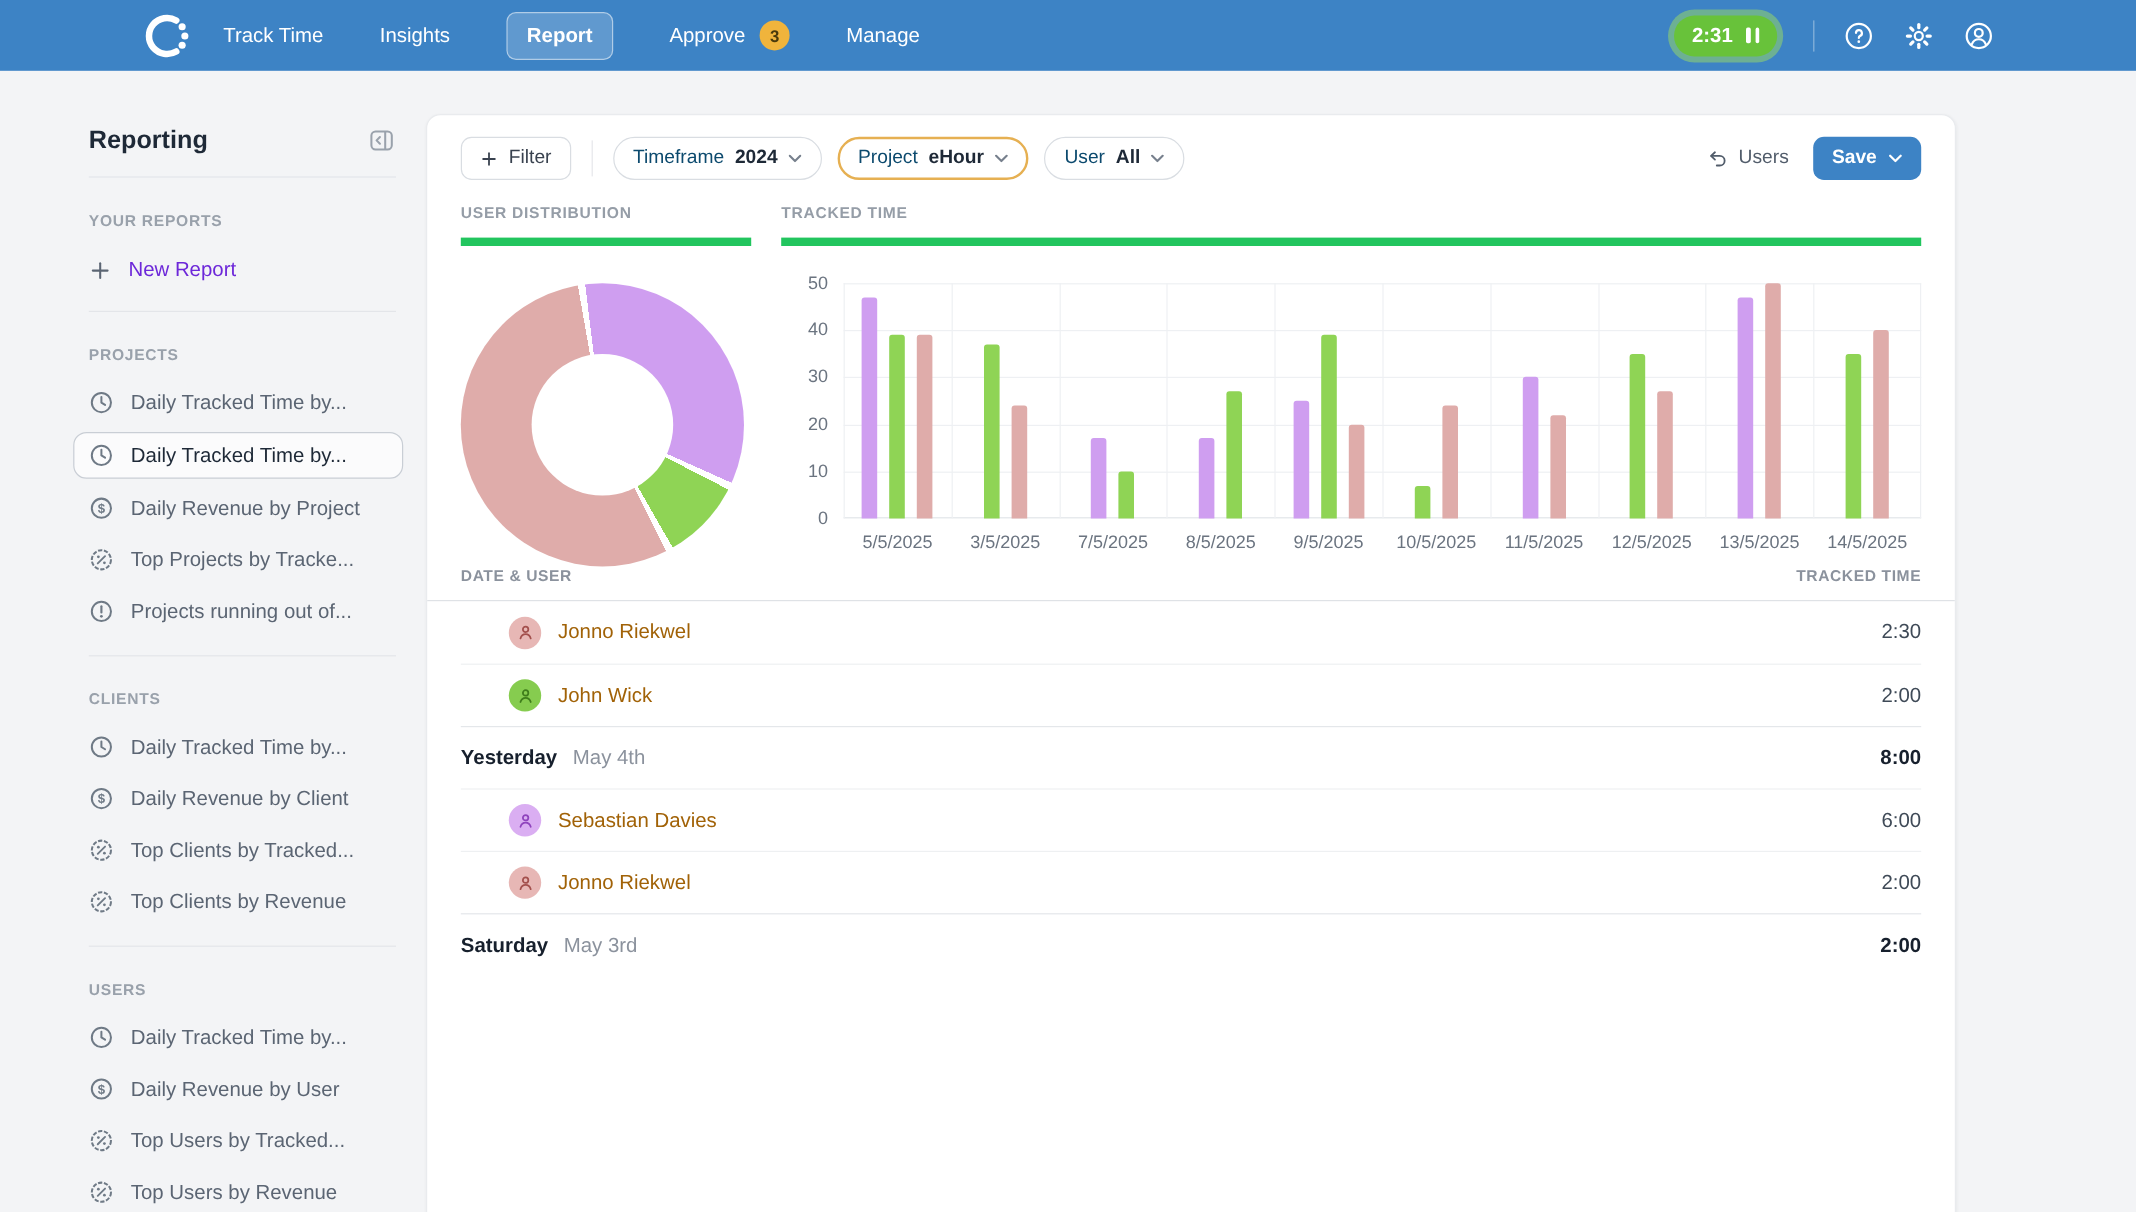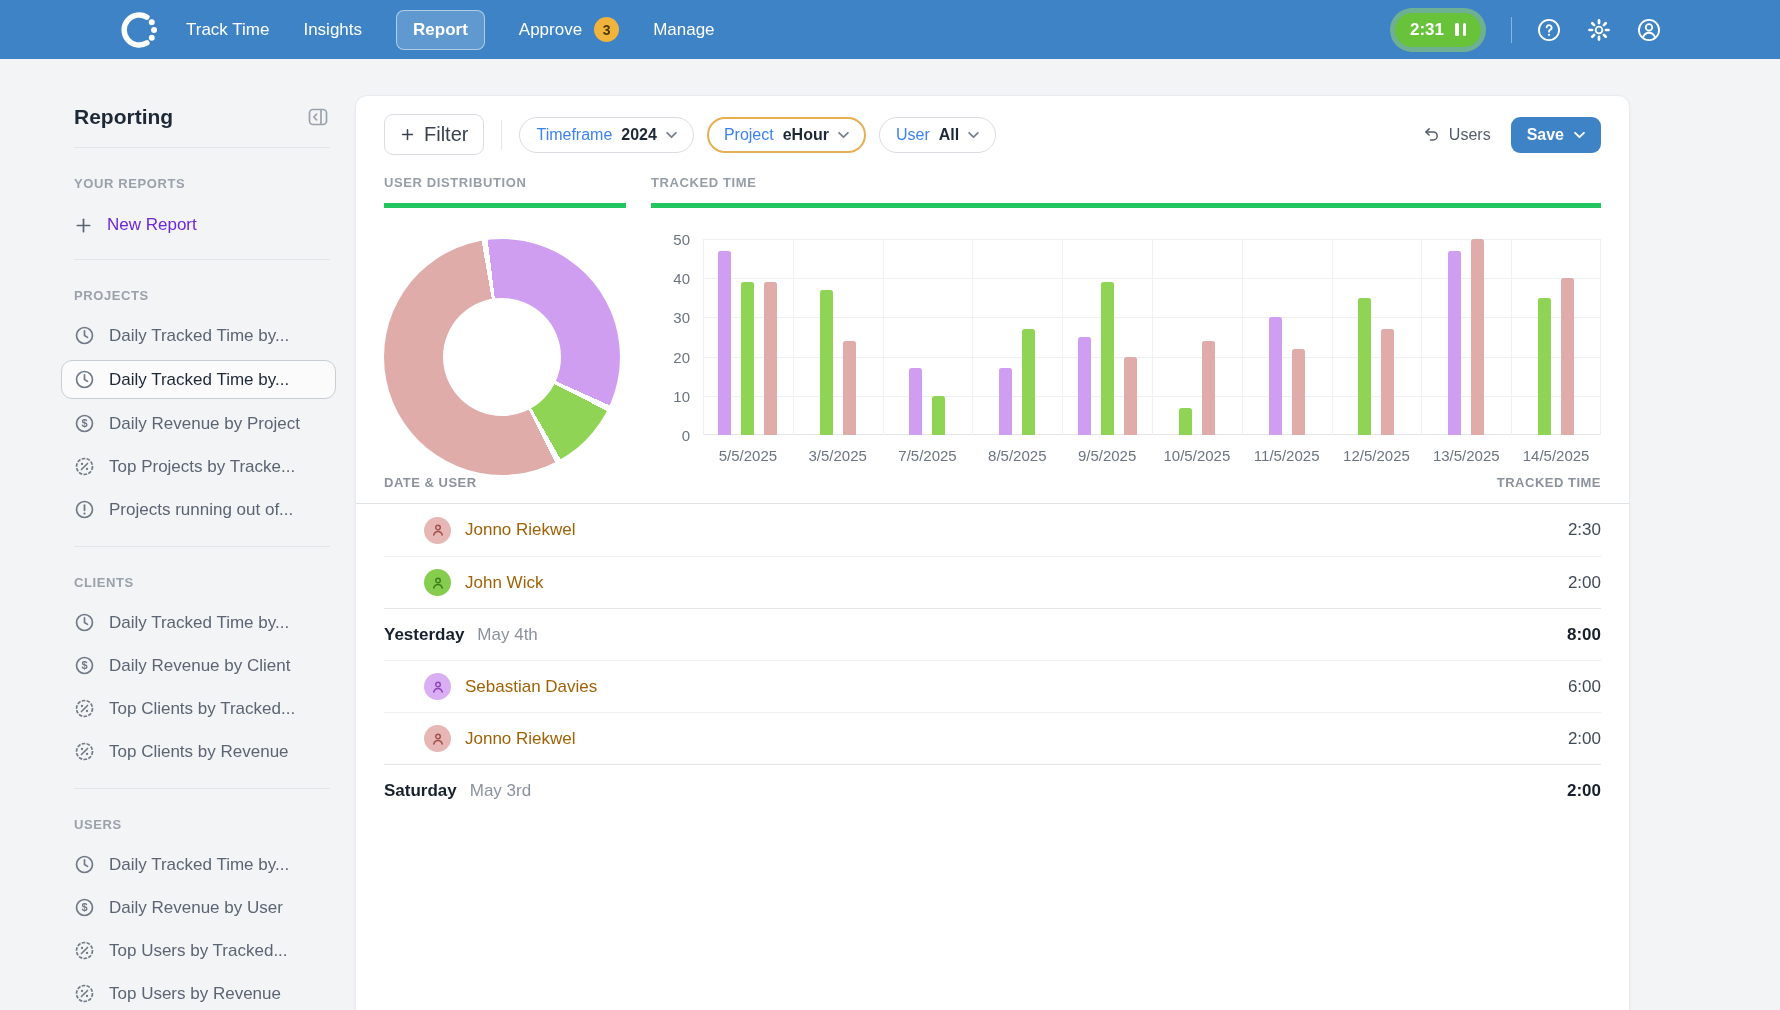--- a/index.html
+++ b/index.html
@@ -2,21 +2,21 @@
 <html><head>
 <meta charset="utf-8">
 <style>
   * { box-sizing: border-box; margin: 0; padding: 0; }
   html,body { width:1780px; height:1010px; overflow:hidden; }
   body { font-family:"Liberation Sans", sans-serif; background:#f3f4f6; position:relative; }
 
   
   .topbar { height:59px; background:#3d83c5; display:flex; align-items:center; padding:0 118px; color:#fff; }
   .logo { width:42px; height:42px; flex:0 0 auto; }
-  .nav-menu { display:flex; align-items:center; margin-left:26px; gap:34px;justify-content:center; }
+  .nav-menu { display:flex; align-items:center; margin-left:26px; gap:47px;justify-content:center; }
   .nav-item { font-size:17px; color:#fff; cursor:pointer; display:flex; align-items:center; gap:12px; white-space:nowrap; }
   .nav-item.active { background:rgba(255,255,255,.18); border:1px solid rgba(255,255,255,.5); border-radius:8px; padding:9px 16px; font-weight:700; }
   .nav-badge { background:#f0b43c; color:#4a3a0c; font-size:14px; font-weight:700; width:25px; height:25px; border-radius:50%; display:flex; align-items:center; justify-content:center; }
   .topbar-right { margin-left:auto; display:flex; align-items:center; }
   .timer-pill { background:#68c23a; border-radius:999px; padding:7px 15px; display:flex; align-items:center; gap:11px; font-size:17px; font-weight:700; box-shadow:0 0 0 5px rgba(150,214,105,.55); }
   .pause-icon { display:flex; gap:4px; }
   .pause-icon i { display:block; width:3.5px; height:13px; background:#fff; border-radius:1.5px; }
   .top-divider { width:1px; height:26px; background:rgba(255,255,255,.4); margin:0 24px 0 30px; }
   .top-icons { display:flex; align-items:center; gap:24px; }
   .top-icons svg { display:block; cursor:pointer; }
@@ -36,35 +36,35 @@
   
   .card { position:absolute; left:355px; top:95px; width:1275px; height:940px; background:#fff; border:1px solid #e9ebee; border-radius:12px; box-shadow:0 1px 3px rgba(20,30,40,.05); }
   .card-header { display:flex; align-items:center; padding:0 28px; height:54px; border-bottom:1px solid #eceef1; }
   .card-title { font-size:19px; font-weight:700; color:#17202d; }
   .card-header-right { margin-left:auto; display:flex; align-items:center; font-size:16px; color:#5b6573; }
   .hdr-link { display:flex; align-items:center; gap:9px; cursor:pointer; }
   .hdr-vdiv { width:1px; height:24px; background:#e5e7ea; margin:0 20px; }
 
   
   .filter-row { display:flex; align-items:center; padding:18px 28px 6px; gap:13px; }
-  .btn-outline { display:flex; align-items:center; gap:9px; border:1px solid #d9dde2; border-radius:9px; padding:8px 15px; font-size:20px; color:#39424f; background:#fff; cursor:pointer; }
+  .btn-outline { display:flex; align-items:center; gap:9px; border:1px solid #d9dde2; border-radius:9px; padding:8px 15px; font-size:16px; color:#39424f; background:#fff; cursor:pointer; }
   .f-vdiv { width:1px; height:30px; background:#e5e7ea; margin:0 4px; }
   .pill { display:flex; align-items:center; gap:9px; border:1px solid #d9dde2; border-radius:999px; padding:8px 16px; font-size:16px; background:#fff; cursor:pointer; white-space:nowrap; }
-  .pill .p-label { color:#3b82f6; }
+  .pill .p-label { color:#0c4a6e; }
   .pill .p-value { color:#1e2937; font-weight:700; }
   .pill.highlight { border:2px solid #e6b052; padding:7px 15px; }
   .filter-right { margin-left:auto; display:flex; align-items:center; gap:20px; }
   .reset-link { display:flex; align-items:center; gap:9px; font-size:16px; color:#525d6b; cursor:pointer; }
   .save-btn { display:flex; align-items:center; gap:10px; background:#3d83c5; color:#fff; font-size:16px; font-weight:700; border:none; border-radius:9px; padding:9px 16px; cursor:pointer; }
 
   
   .charts-row { display:flex; padding:14px 28px 0; }
   .panel-left { width:242px; margin-right:25px; }
   .panel-right { flex:1; }
-  .panel-title { font-size:13px; letter-spacing:.6px; color:#959da7; font-weight:700; padding-bottom:13px; border-bottom:5px solid #22c55e; }
+  .panel-title { font-size:13px; letter-spacing:.6px; color:#959da7; font-weight:700; padding-bottom:13px; border-bottom:7px solid #22c55e; }
   .donut-wrap { margin-top:31px; width:236px; height:236px; position:relative; }
   .donut { width:236px; height:236px; border-radius:50%; }
   .donut::after { content:""; position:absolute; inset:59px; background:#fff; border-radius:50%; }
   .barchart { position:relative; margin-top:31px; height:196px; margin-left:52px; }
   .gridline-h { position:absolute; left:0; right:0; height:1px; background:#eef0f3; }
   .gridline-h.axis { background:#e2e5e9; }
   .gridline-v { position:absolute; top:0; bottom:0; width:1px; background:#eef0f3; }
   .y-label { position:absolute; right:calc(100% + 13px); width:40px; text-align:right; font-size:15px; color:#6b7480; transform:translateY(-50%); }
   .bar-cells { position:absolute; inset:0; display:flex; }
   .bar-cell { flex:1; display:flex; align-items:flex-end; justify-content:center; gap:10px; }

